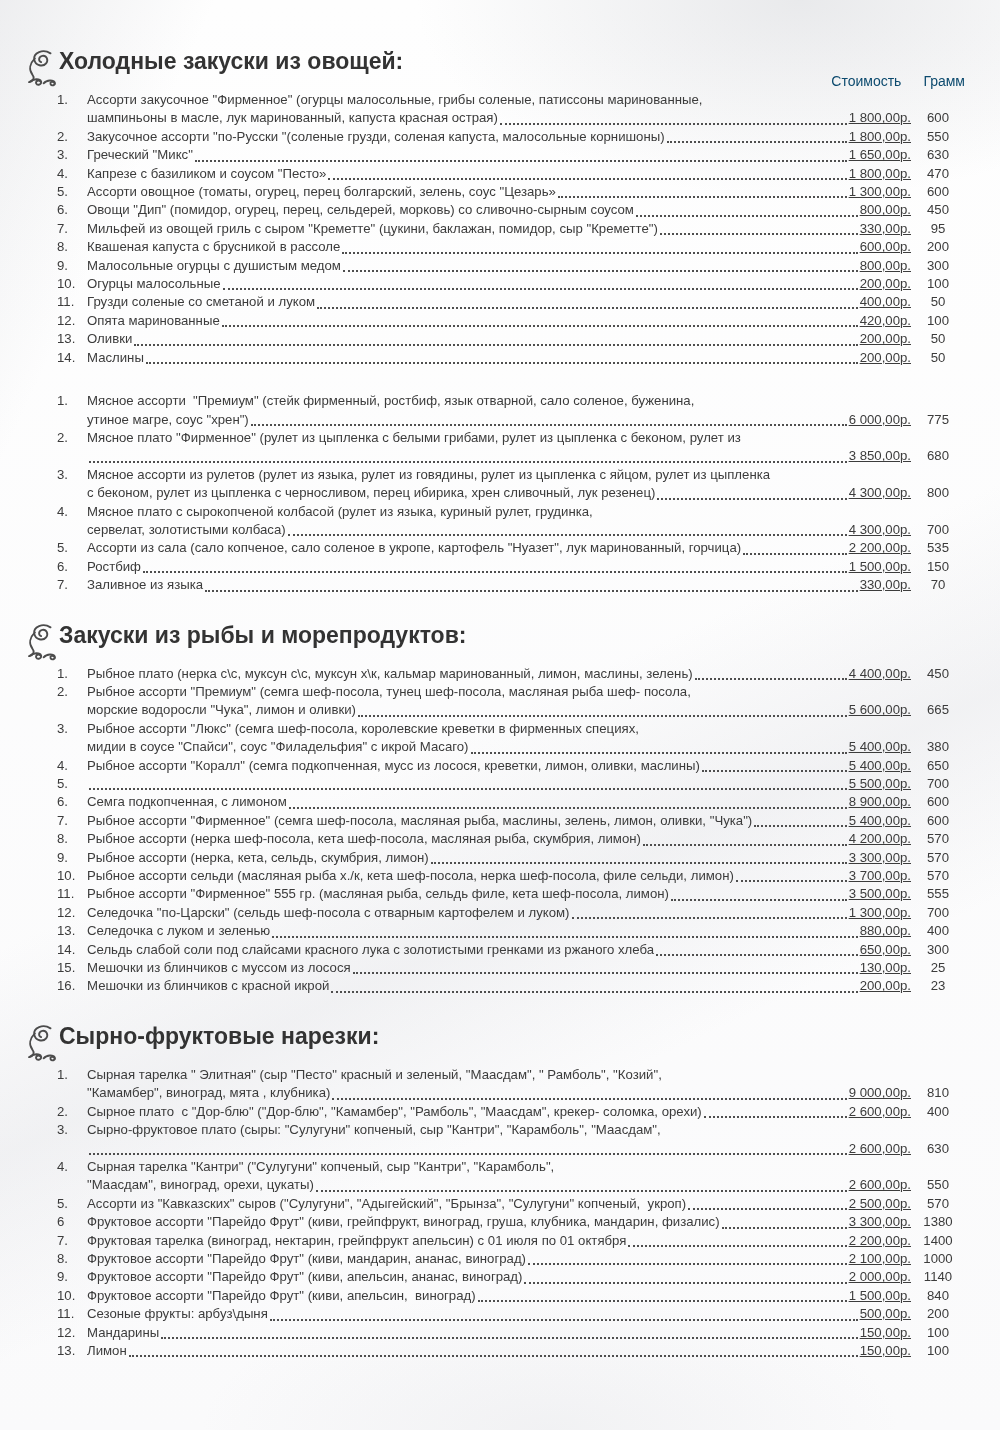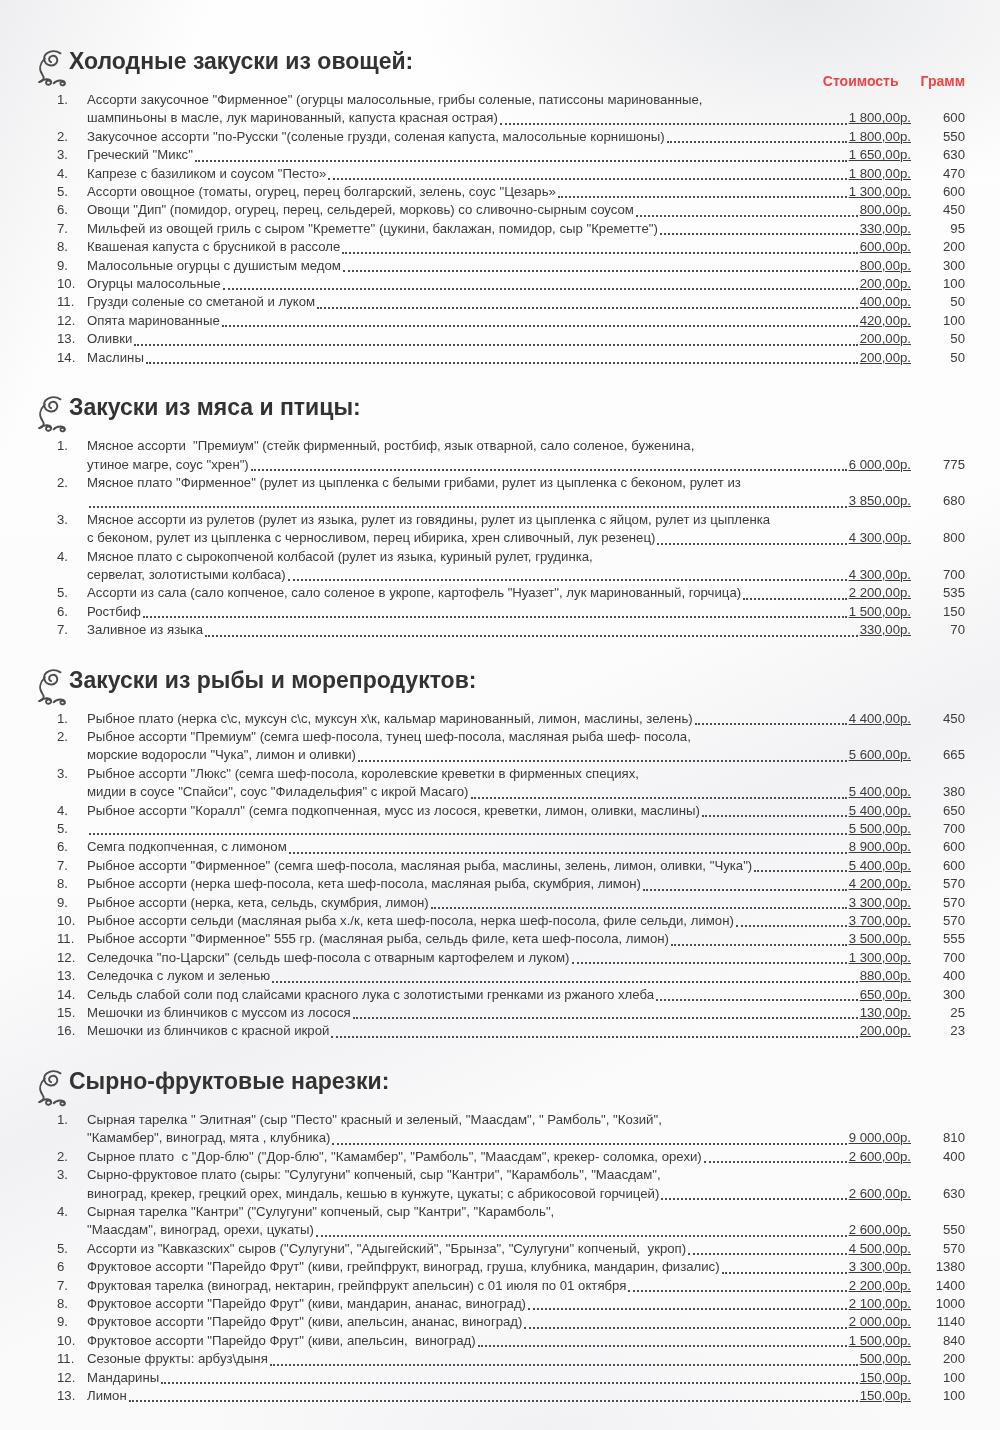--- a/index.html
+++ b/index.html
@@ -8,36 +8,36 @@
     font-family:"Liberation Sans", sans-serif;
     color:#3c3c3c;
     background:
       radial-gradient(ellipse 620px 320px at 80% 0%, rgba(178,181,188,0.28), rgba(255,255,255,0) 62%),
       linear-gradient(115deg, rgba(188,190,197,0.25) 0%, rgba(255,255,255,0) 13%),
       linear-gradient(155deg, rgba(255,255,255,0) 50%, rgba(198,200,207,0.20) 61%, rgba(255,255,255,0) 72%),
       radial-gradient(ellipse 500px 200px at 55% 100%, rgba(200,202,208,0.18), rgba(255,255,255,0) 70%),
       linear-gradient(#fefefe,#fafafb);
   }
   .page { position:relative; box-sizing:border-box; width:1000px; height:1430px; padding:46px 35px 0 57px; }
-  .col-headers { position:absolute; top:57px; right:35px; font-size:14px; font-weight:bold; color:#ef4444; white-space:pre; }
+  .col-headers { position:absolute; top:57px; right:35px; font-size:14px; font-weight:normal; color:#0c4a6e; white-space:pre; }
   .col-headers .price-h { margin-right:22px; }
   .menu-section { margin-top:25px; }
   .menu-section:first-child { margin-top:0; }
-  .section-title { position:relative; margin:0 0 15px 12px; font-size:23px; font-weight:bold; color:#333; height:30px; line-height:30px; }
+  .section-title { position:relative; margin:0 0 15px 2px; font-size:23px; font-weight:bold; color:#333; height:30px; line-height:30px; }
   .flourish { position:absolute; left:-36px; top:1px; width:40px; height:44px; }
   .flourish svg { display:block; width:100%; height:100%; }
   .item { display:flex; align-items:flex-end; font-size:13.2px; line-height:18.4px; margin:0; }
   .num { flex:0 0 30px; align-self:flex-start; white-space:pre; }
   .body { flex:1 1 auto; min-width:0; }
   .pre-line { white-space:pre; }
   .last-line { display:flex; align-items:flex-end; }
   .txt { flex:0 1 auto; white-space:pre; }
   .dots { flex:1 1 10px; min-width:8px; border-bottom:2px dotted #4e4e4e; margin:0 2px 3px 2px; }
   .price { white-space:pre;text-decoration:underline; }
-  .grams { flex:0 0 54px; text-align:right; white-space:pre; }
+  .grams { flex:0 0 54px; text-align:center; white-space:pre; }
 </style>
 </head>
 <body>
 
 <div class="page">
   <div class="col-headers">
     <span class="price-h">Стоимость</span><span>Грамм</span>
   </div>
   <main id="sections">
       <section class="menu-section">
@@ -199,28 +199,20 @@
             <div class="last-line">
               <span class="txt">Маслины</span>
               <span class="dots"></span>
               <span class="price">200,00р.</span>
             </div>
           </div>
           <span class="grams">50</span>
         </div>
       </section>
       <section class="menu-section">
-        <div class="section-title"><span class="flourish">
-            <svg viewBox="0 0 64 64" fill="none" stroke="#4c4c4c" stroke-width="3" stroke-linecap="round">
-              <path d="M44 7 C32 -1 16 6 18 17 C20 27 32 29 37 23 C41 18 38 10 31 11 C25 12 24 19 29 21"></path>
-              <path d="M19 15 C11 23 9 33 15 41 C19 46 17 51 10 53"></path>
-              <path d="M10 53 C17 47 27 47 29 52 C30 57 23 59 21 55 C20 51 25 49 28 52"></path>
-              <path d="M33 55 C38 49 49 49 51 54 C52 58 46 60 44 56 C43 53 47 51 50 54"></path>
-            </svg>
-          </span><span class="title-text">Закуски из мяса и птицы:</span></div>
         <div class="item">
           <span class="num">1.</span>
           <div class="body">
             <div class="pre-line">Мясное ассорти  "Премиум" (стейк фирменный, ростбиф, язык отварной, сало соленое, буженина,</div>
             <div class="last-line">
               <span class="txt">утиное магре, соус "хрен")</span>
               <span class="dots"></span>
               <span class="price">6 000,00р.</span>
             </div>
           </div>
@@ -512,21 +504,20 @@
               <span class="price">2 600,00р.</span>
             </div>
           </div>
           <span class="grams">400</span>
         </div>
         <div class="item">
           <span class="num">3.</span>
           <div class="body">
             <div class="pre-line">Сырно-фруктовое плато (сыры: "Сулугуни" копченый, сыр "Кантри", "Карамболь", "Маасдам",</div>
             <div class="last-line">
-              <span class="txt">виноград, крекер, грецкий орех, миндаль, кешью в кунжуте, цукаты; с абрикосовой горчицей)</span>
               <span class="dots"></span>
               <span class="price">2 600,00р.</span>
             </div>
           </div>
           <span class="grams">630</span>
         </div>
         <div class="item">
           <span class="num">4.</span>
           <div class="body">
             <div class="pre-line">Сырная тарелка "Кантри" ("Сулугуни" копченый, сыр "Кантри", "Карамболь",</div>
@@ -537,21 +528,21 @@
             </div>
           </div>
           <span class="grams">550</span>
         </div>
         <div class="item">
           <span class="num">5.</span>
           <div class="body">
             <div class="last-line">
               <span class="txt">Ассорти из "Кавказских" сыров ("Сулугуни", "Адыгейский", "Брынза", "Сулугуни" копченый,  укроп)</span>
               <span class="dots"></span>
-              <span class="price">4 500,00р.</span>
+              <span class="price">2 500,00р.</span>
             </div>
           </div>
           <span class="grams">570</span>
         </div>
         <div class="item">
           <span class="num">6</span>
           <div class="body">
             <div class="last-line">
               <span class="txt">Фруктовое ассорти "Парейдо Фрут" (киви, грейпфрукт, виноград, груша, клубника, мандарин, физалис)</span>
               <span class="dots"></span>

